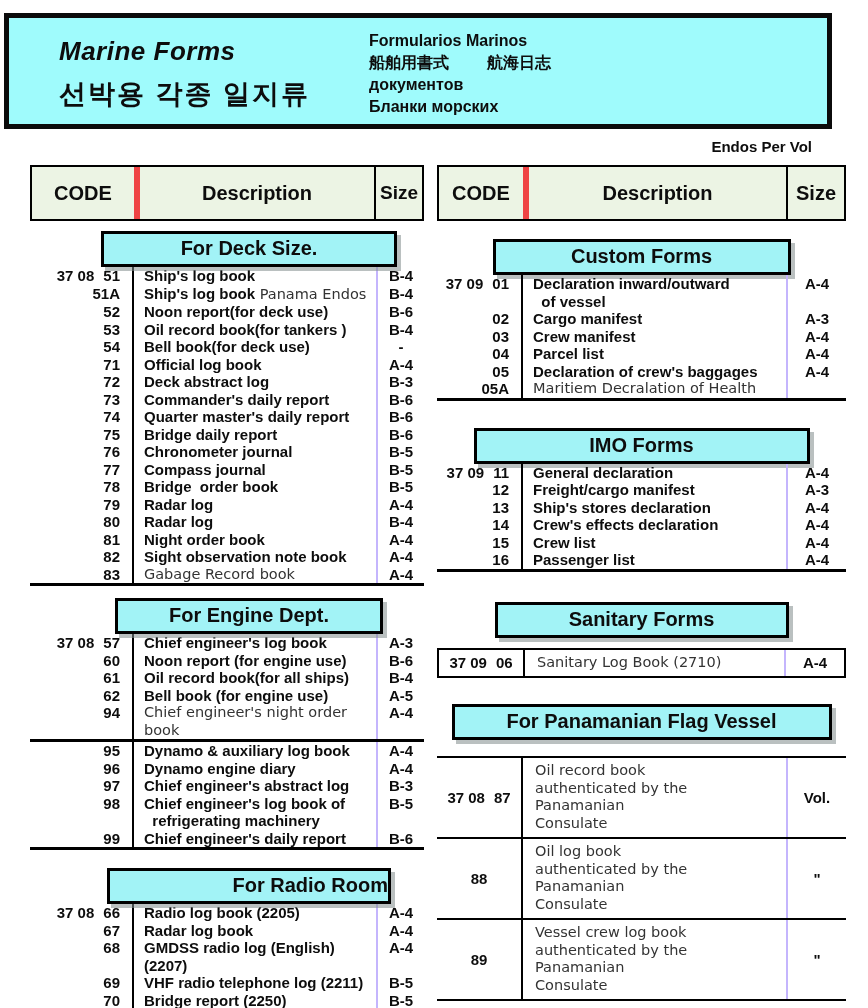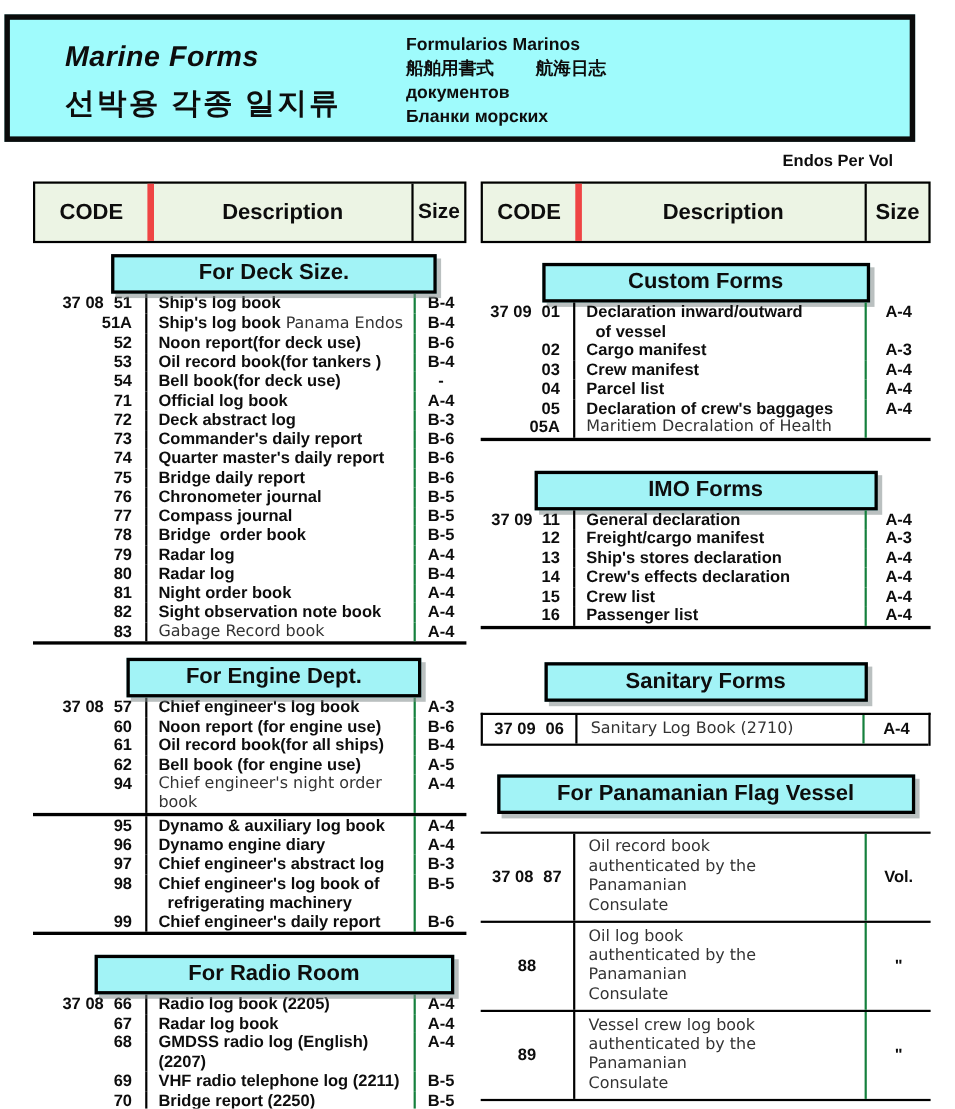--- a/index.html
+++ b/index.html
@@ -43,42 +43,42 @@
   
   .section-title {
     background:#a2f3f6; border:3px solid #000; text-align:center;
     font-weight:bold; font-size:20px; padding:3px 0 4px 0;
     box-shadow:4px 4px 0 rgba(130,140,140,.55);
     margin:0 auto;
   }
   .col-left .section-title { transform:translateX(22px); }
   .col-left  .section:nth-child(1) .section-title { width:296px; }
   .col-left  .section:nth-child(2) .section-title { width:268px; }
-  .col-left  .section:nth-child(3) .section-title { width:327px; }
+  .col-left  .section:nth-child(3) .section-title { width:284px;text-align:right; }
   .col-right .section:nth-child(1) .section-title { width:298px; }
-  .col-right .section:nth-child(2) .section-title { width:312px; }
+  .col-right .section:nth-child(2) .section-title { width:336px; }
   .col-right .section:nth-child(3) .section-title { width:294px; }
   .col-right .section:nth-child(4) .section-title { width:380px; }
   .col-left  .section:nth-child(1) { margin-top:10px; }
   .col-left  .section:nth-child(2) { margin-top:12px; }
   .col-left  .section:nth-child(3) { margin-top:18px; }
   .col-right .section:nth-child(1) { margin-top:18px; }
   .col-right .section:nth-child(2) { margin-top:27px; }
   .col-right .section:nth-child(3) { margin-top:30px; }
   .col-right .section:nth-child(4) { margin-top:26px; }
   .section .group:first-of-type { margin-top:6px; }
   
   .group { border-bottom:3px solid #000; }
   .row { display:flex; align-items:flex-start; font-size:15px; line-height:17.5px; }
   .cell-code { display:flex; justify-content:flex-end; padding-right:12px;
     font-weight:bold; white-space:pre; }
   .col-left  .cell-code { width:102px; }
   .col-right .cell-code { width:84px; }
   .cell-code .prefix { margin-right:9px; }
-  .cell-desc { flex:1; border-left:2px solid #000; border-right:2px solid #15803d;
+  .cell-desc { flex:1; border-left:2px solid #000; border-right:2px solid #c4b5fd;
     padding:0 4px 0 10px; white-space:pre-wrap; font-weight:bold; }
   .cell-size { text-align:center; font-weight:bold; }
   .col-left  .cell-size { width:46px; }
   .col-right .cell-size { width:58px; }
   .light, .row .cell-desc.light { font-weight:normal; color:#333;
     font-family:"DejaVu Sans", sans-serif; font-size:14.5px; }
   
   .boxed .group { border-top:2px solid #000; border-bottom:0; }
   .boxed .row { border-bottom:2px solid #000; align-items:center; }
   .boxed .row .cell-desc { padding:4px 8px 5px 12px; align-self:stretch;

